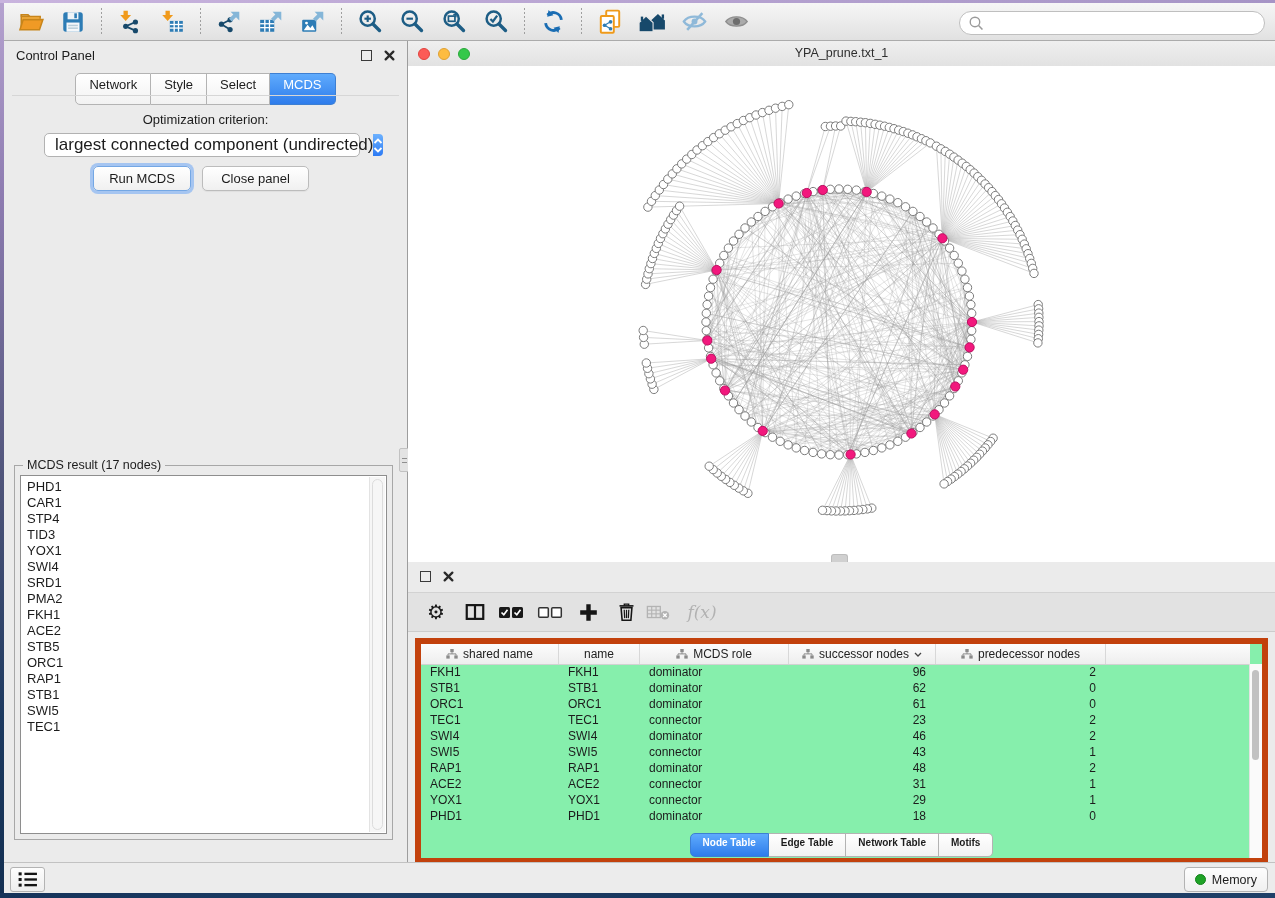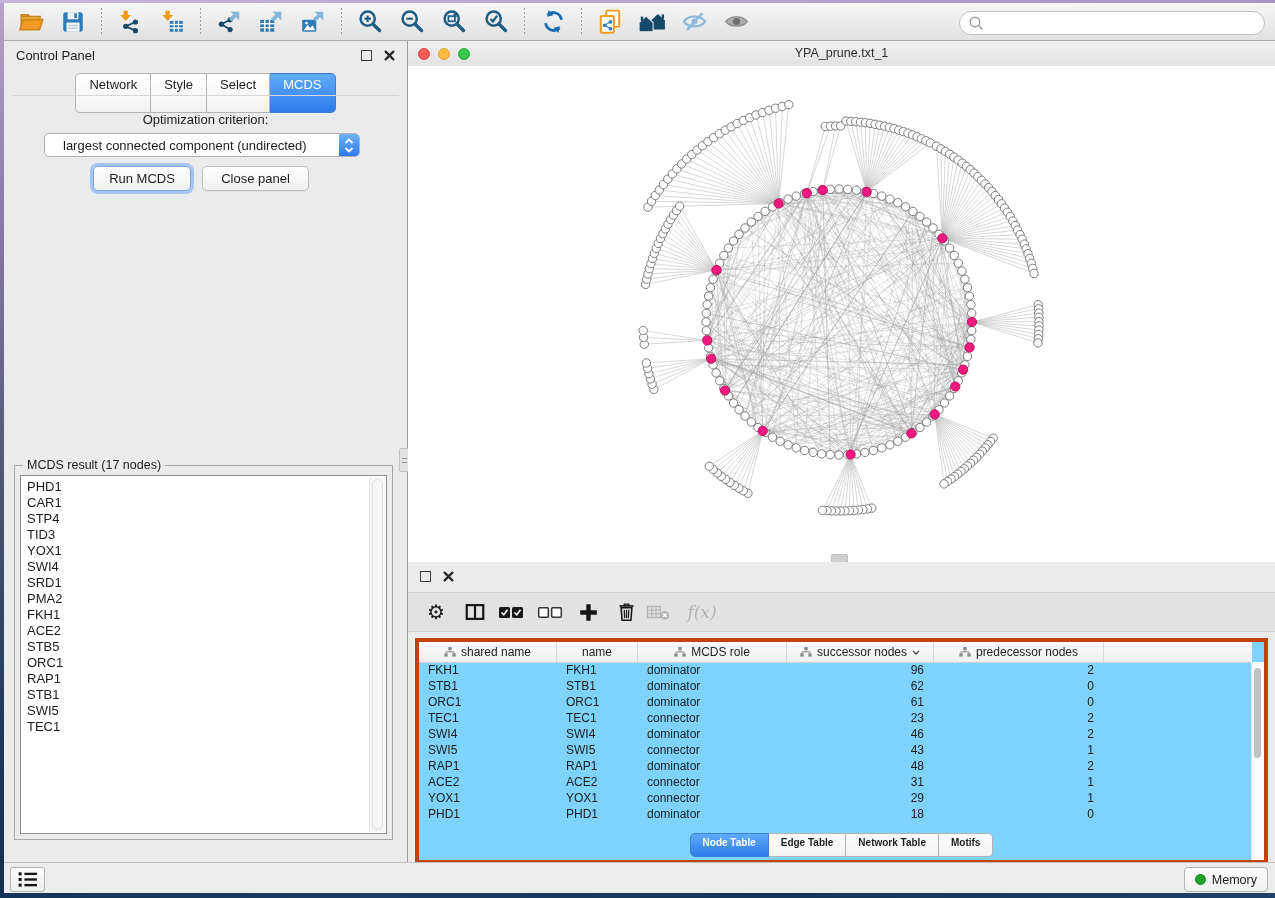--- a/index.html
+++ b/index.html
@@ -18,30 +18,30 @@
   #search-wrap{position:absolute;right:10px;top:8px;width:296px;height:22px;background:#fff;border:1px solid #bfbfbf;
     border-radius:12px;display:flex;align-items:center;padding-left:8px;}
   #search-input{border:none;outline:none;flex:1;height:18px;font-size:12px;background:transparent;font-family:"Liberation Sans",sans-serif;}
   
   #control-panel{left:4px;top:41px;width:404px;height:821px;background:#ebebeb;border-right:1px solid #9d9d9d;box-sizing:border-box;}
   .panel-titlebar{position:absolute;left:0;top:0;right:0;height:28px;display:flex;align-items:center;padding:0 12px;font-size:13px;}
   .panel-title{flex:1;}
   .float-ico{width:9px;height:9px;border:1.5px solid #3a3a3a;display:inline-block;margin-right:12px;}
   .seg{display:inline-flex;}
   .seg .sbtn{border:1px solid #b3b3b3;border-left:none;background:linear-gradient(#ffffff,#f2f2f2);
-    font-size:13px;padding:3px 13px 20px;cursor:default;font-family:"Liberation Sans",sans-serif;color:#1c1c1c;}
+    font-size:13px;padding:3px 13px 12px;cursor:default;font-family:"Liberation Sans",sans-serif;color:#1c1c1c;}
   .seg .sbtn:first-child{border-left:1px solid #b3b3b3;border-radius:5px 0 0 5px;}
   .seg .sbtn:last-child{border-radius:0 5px 5px 0;}
   .seg .sbtn.sel{background:linear-gradient(#5fabfd,#2e7ceb);color:#fff;border-color:#3d7fd2;}
   #ctl-tabs{position:absolute;left:0;right:0;top:32px;text-align:center;}
   #ctl-hairline{position:absolute;left:8px;right:8px;top:54px;height:1px;background:#d6d6d6;}
   #opt-label{position:absolute;left:0;right:0;top:71px;text-align:center;font-size:13px;}
   #criterion-select{position:absolute;left:40px;top:92px;width:316px;height:24px;background:#fff;border:1px solid #b2b2b2;
     border-radius:5px;box-sizing:border-box;display:flex;align-items:center;}
-  #criterion-value{font-size:13px;padding-left:18px;flex:1;white-space:nowrap;}
+  #criterion-value{font-size:17px;padding-left:10px;flex:1;white-space:nowrap;}
   #criterion-stepper{width:20px;height:22px;border-radius:0 4px 4px 0;background:linear-gradient(#6cb1fe,#2d7bf4);
     display:flex;align-items:center;justify-content:center;}
   .mac-btn{position:absolute;height:25px;border:1px solid #bcbcbc;border-radius:5px;background:linear-gradient(#ffffff,#f0f0f0);
     font-size:13px;font-family:"Liberation Sans",sans-serif;color:#1c1c1c;box-shadow:0 1px 1px rgba(0,0,0,.05);}
   #run-btn{left:89px;top:125px;width:98px;border-color:#74a7e4;box-shadow:0 0 0 3px rgba(96,160,248,.5);}
   #close-btn{left:198px;top:125px;width:107px;}
   #mcds-group{position:absolute;left:10px;top:424px;width:377px;height:373px;border:1px solid #a7a7a7;border-radius:0;}
   #mcds-group-title{position:absolute;left:8px;top:-8px;background:#ebebeb;padding:0 4px;font-size:12.5px;}
   #mcds-list-box{position:absolute;left:5px;right:5px;top:9px;bottom:5px;background:#fff;border:1px solid #8e8e8e;overflow:hidden;}
   #mcds-list{list-style:none;margin:0;padding:3px 0 0 6px;font-size:13px;line-height:16px;}
@@ -61,21 +61,21 @@
   #tl-green{background:#34c84a;border:1px solid #2aa93b;box-sizing:border-box;}
   #net-title{position:absolute;left:0;right:0;text-align:center;font-size:12.5px;color:#2e2e2e;top:5px;}
   #net-canvas{position:absolute;left:0;top:25px;right:0;bottom:0;background:#fff;}
   #h-splitter-handle{position:absolute;left:423px;bottom:0;width:15px;height:7px;background:#d0d0d0;border:1px solid #bdbdbd;
     border-bottom:none;border-radius:3px 3px 0 0;}
   
   #table-panel{left:408px;top:562px;width:867px;height:300px;background:#ebebeb;}
   #tp-toolbar{position:absolute;left:0;right:0;top:30px;height:38px;background:#e2e2e2;
     border-top:1px solid #d2d2d2;border-bottom:1px solid #cccccc;}
   .tpbtn{position:absolute;top:3px;width:32px;height:32px;display:flex;align-items:center;justify-content:center;}
-  #tbl-region{position:absolute;left:7px;right:7px;top:76px;height:226px;background:#7dd3fc;border:4px solid #c2410c;box-sizing:border-box;}
+  #tbl-region{position:absolute;left:7px;right:7px;top:76px;height:226px;background:#86efac;border:6px solid #c2410c;box-sizing:border-box;}
   #tbl-head{position:absolute;left:0;top:0;right:12px;height:20px;display:flex;background:linear-gradient(#fcfcfc,#eeeeee);
     border-bottom:1px solid #d2d2d2;}
   .th{display:flex;align-items:center;justify-content:center;gap:5px;font-size:12px;color:#222;
     border-right:1px solid #d8d8d8;box-sizing:border-box;height:100%;}
   #tbl-body{position:absolute;left:0;top:20px;right:12px;bottom:0;overflow:hidden;}
   .tr{display:flex;height:16px;align-items:center;}
   .td{font-size:12px;box-sizing:border-box;white-space:nowrap;}
   .td.l{padding-left:9px;text-align:left;}
   .td.r{padding-right:10px;text-align:right;}
   #tbl-scroll{position:absolute;right:0;top:20px;bottom:0;width:12px;background:#fafafa;border-left:1px solid #e2e2e2;}

